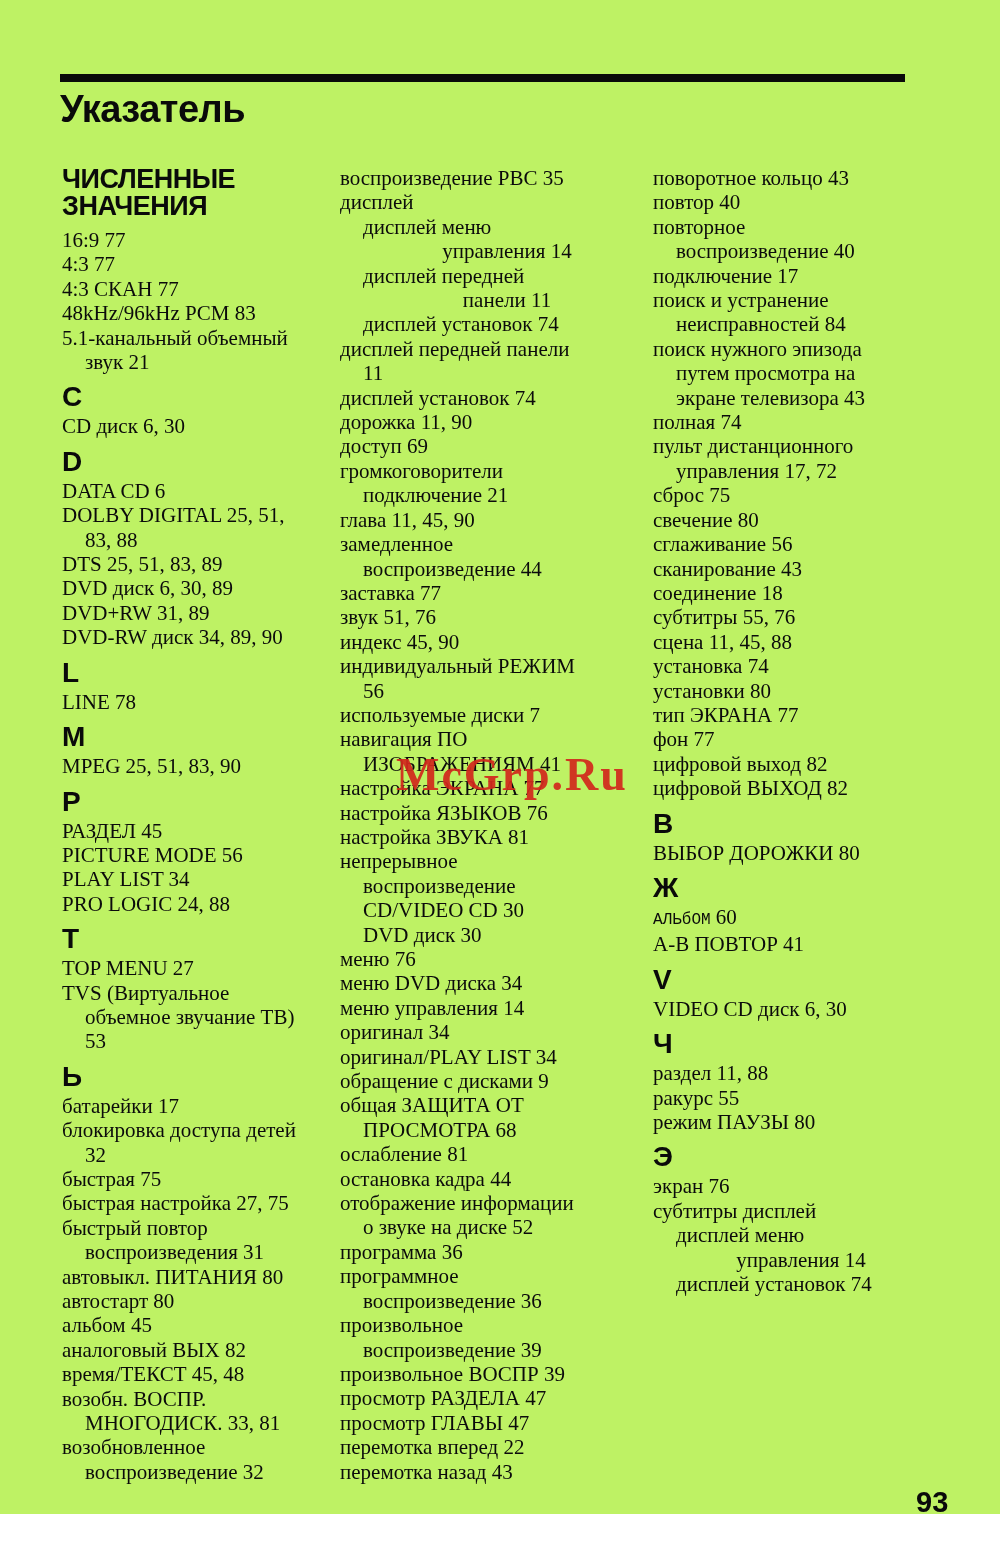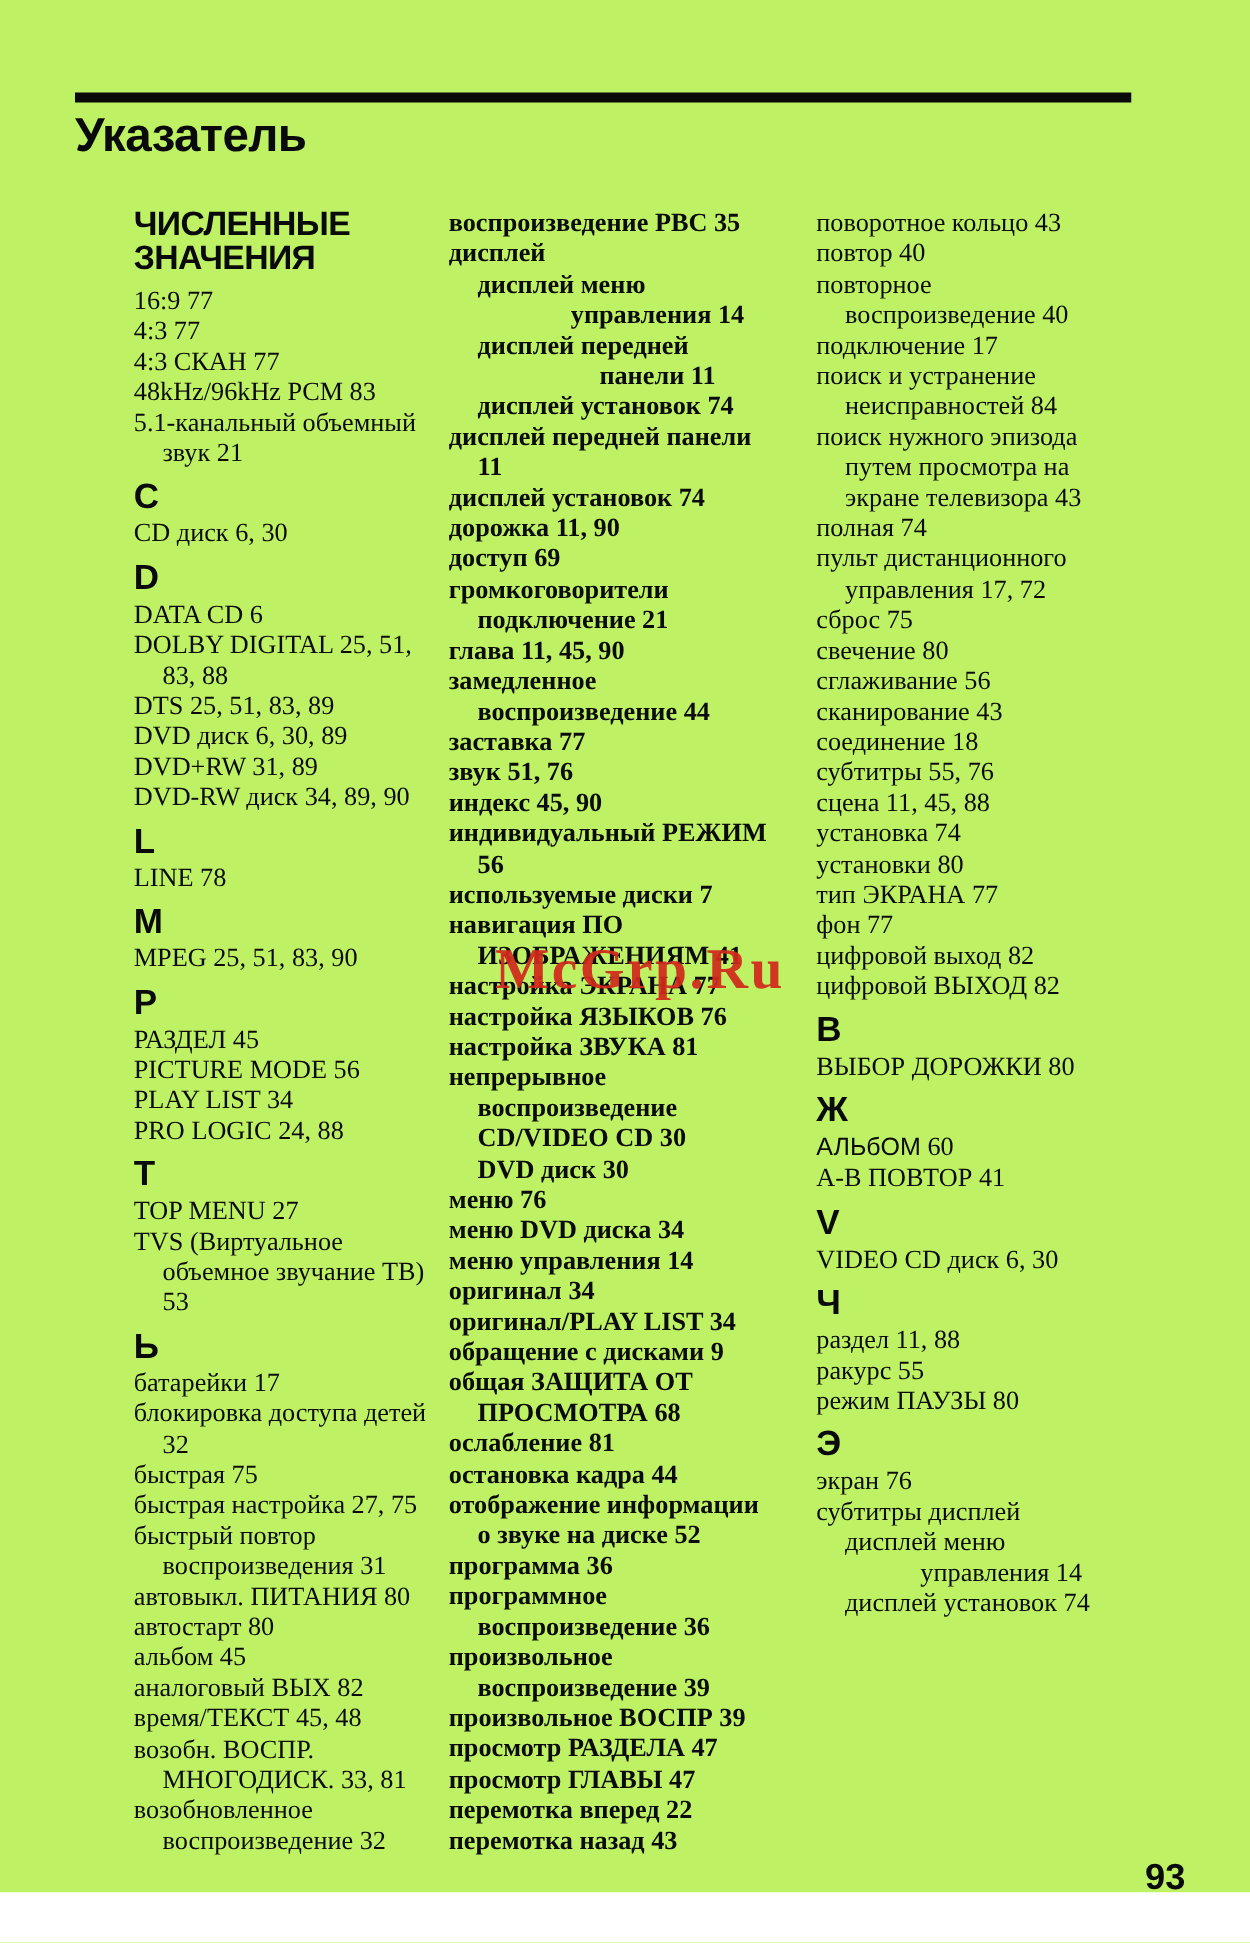--- a/index.html
+++ b/index.html
@@ -22,22 +22,22 @@
     position: absolute;
     left: 60px; top: 88px;
     font-family: "Liberation Sans", sans-serif;
     font-weight: bold;
     font-size: 38px;
     letter-spacing: -0.5px;
     color: #0a0a0a;
   }
   .columns { position: absolute; left: 62px; top: 166px; width: 845px; }
   .col { position: absolute; top: 0; }
-  .col-0 { left: 0;   width: 288px; margin-left: 45px; }
-  .col-1 { left: 297px; width: 292px; font-weight: bold; }
+  .col-0 { left: 0;   width: 288px; }
+  .col-1 { left: 278px; width: 292px; }
   .col-2 { left: 591px; width: 254px; }
   .entry {
     font-size: 21px;
     line-height: 24.4px;
     white-space: nowrap;
     color: #0b0b0b;
   }
   .ind0 { padding-left: 0; }
   .ind1 { padding-left: 23px; }
   .ind2 { padding-left: 42px; text-align: center; }
@@ -53,22 +53,22 @@
   .section-title {
     font-family: "Liberation Sans", sans-serif;
     font-weight: bold;
     font-size: 27px;
     line-height: 27px;
     letter-spacing: -0.5px;
     margin-bottom: 8px;
     color: #0a0a0a;
   }
   .sans-small {
-    font-family: Liberation Sans, sans-serif;
-    font-size: 20px;
+    font-family: Liberation Mono, monospace;
+    font-size: 16px;
   }
   .watermark {
     position: absolute;
     left: 396px; top: 748px;
     font-family: "Liberation Serif", serif;
     font-weight: bold;
     font-size: 46px;
     letter-spacing: 2px;
     color: #d2291d;
     opacity: 0.93;

